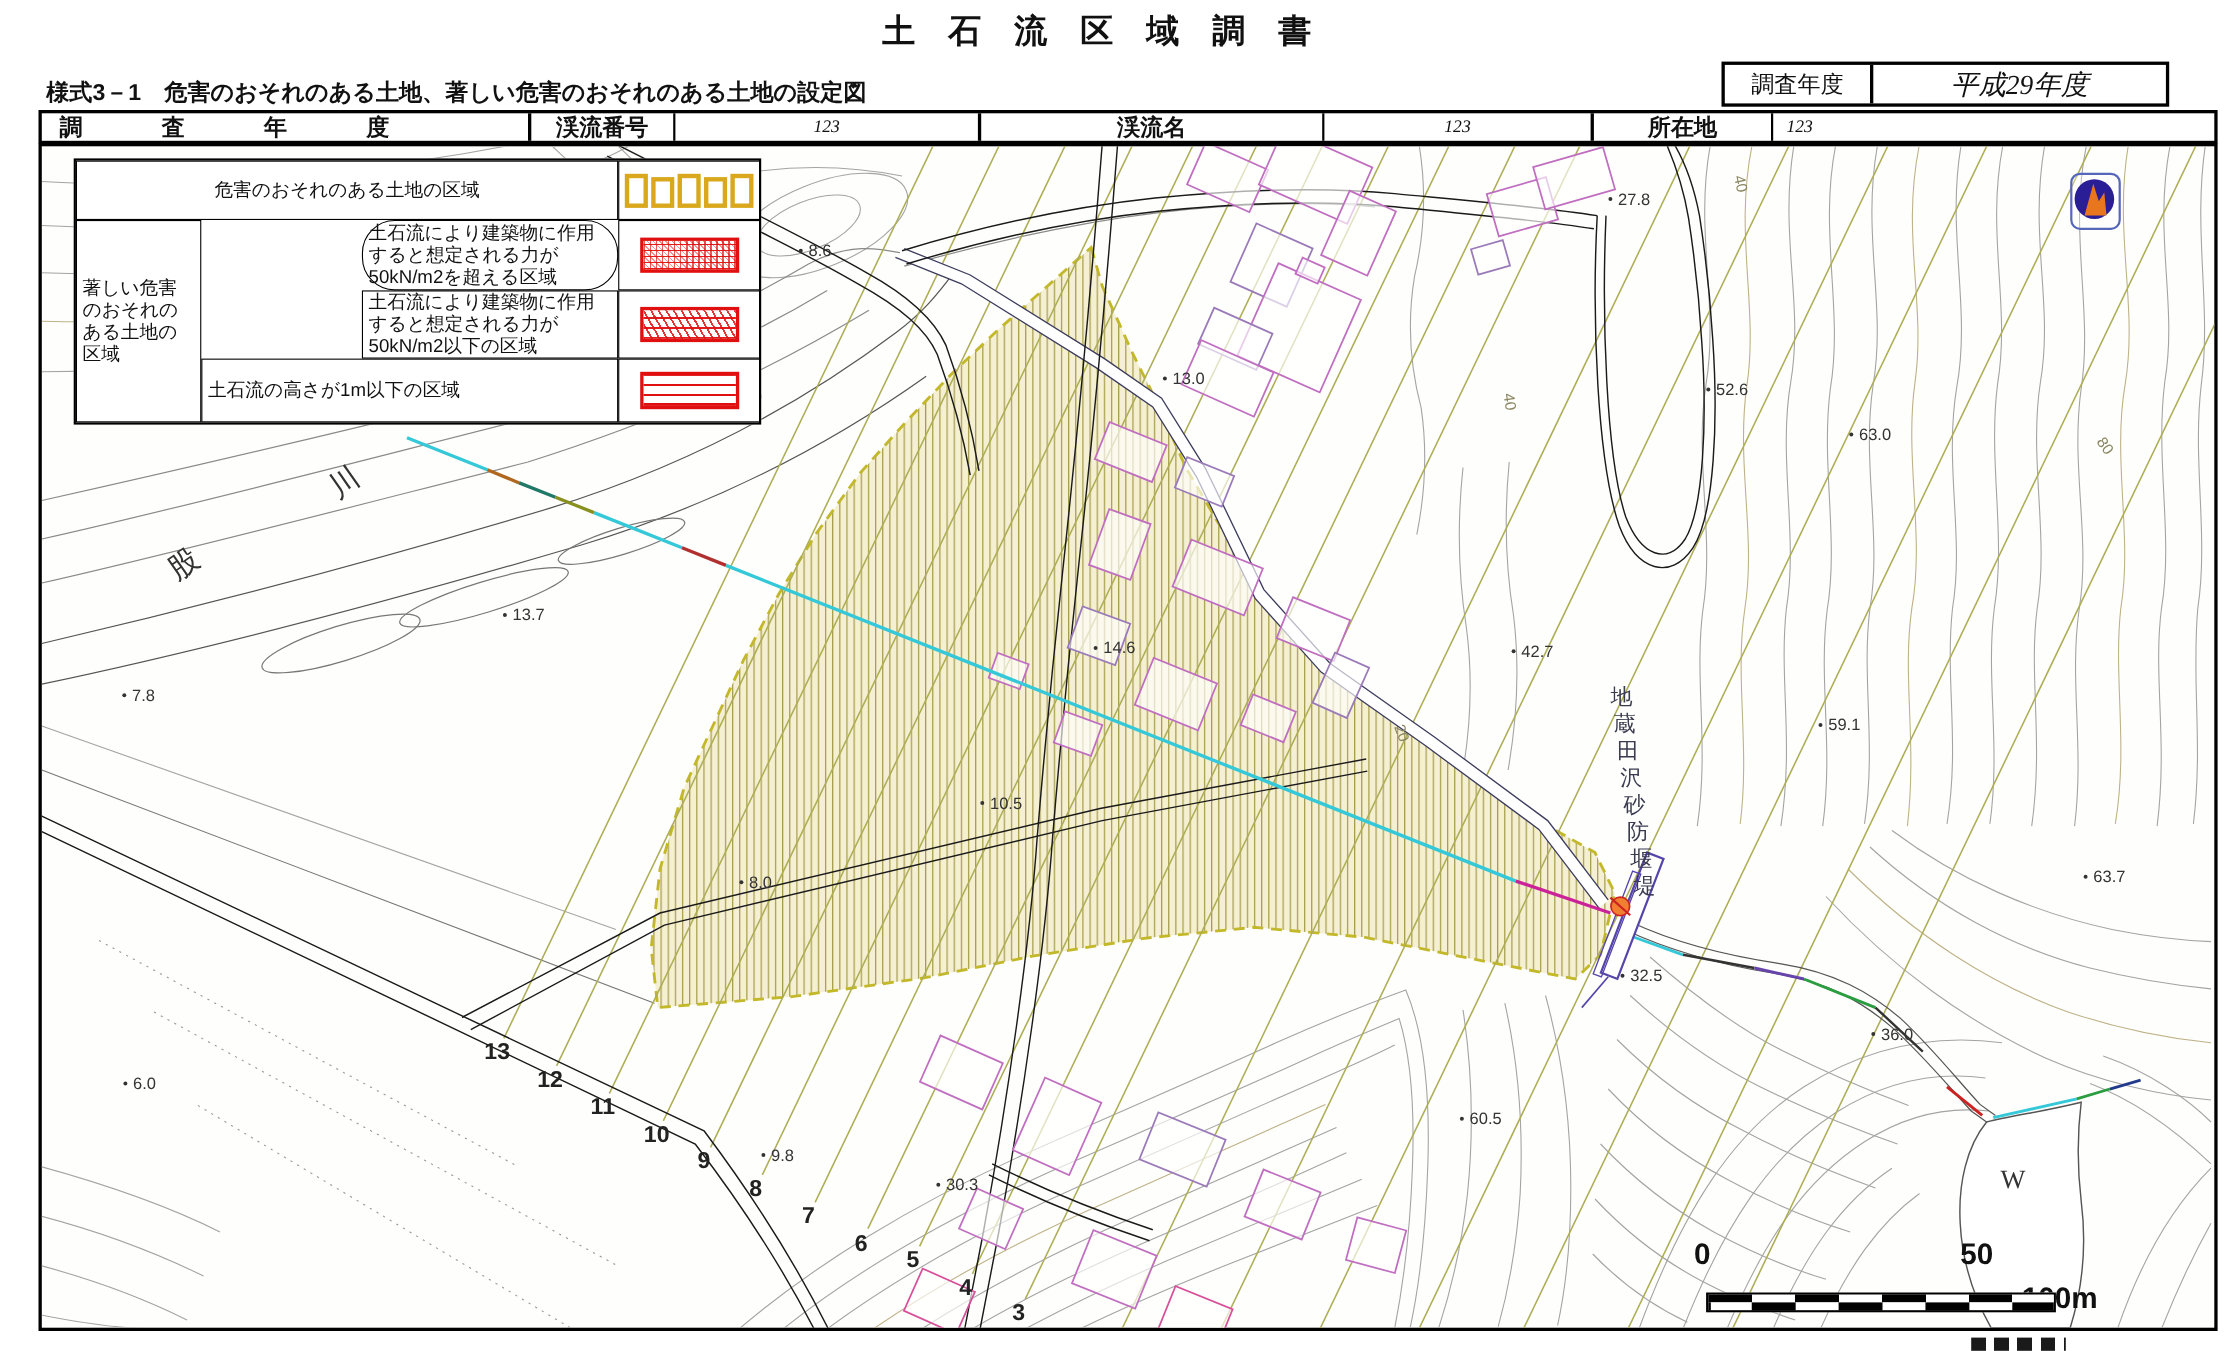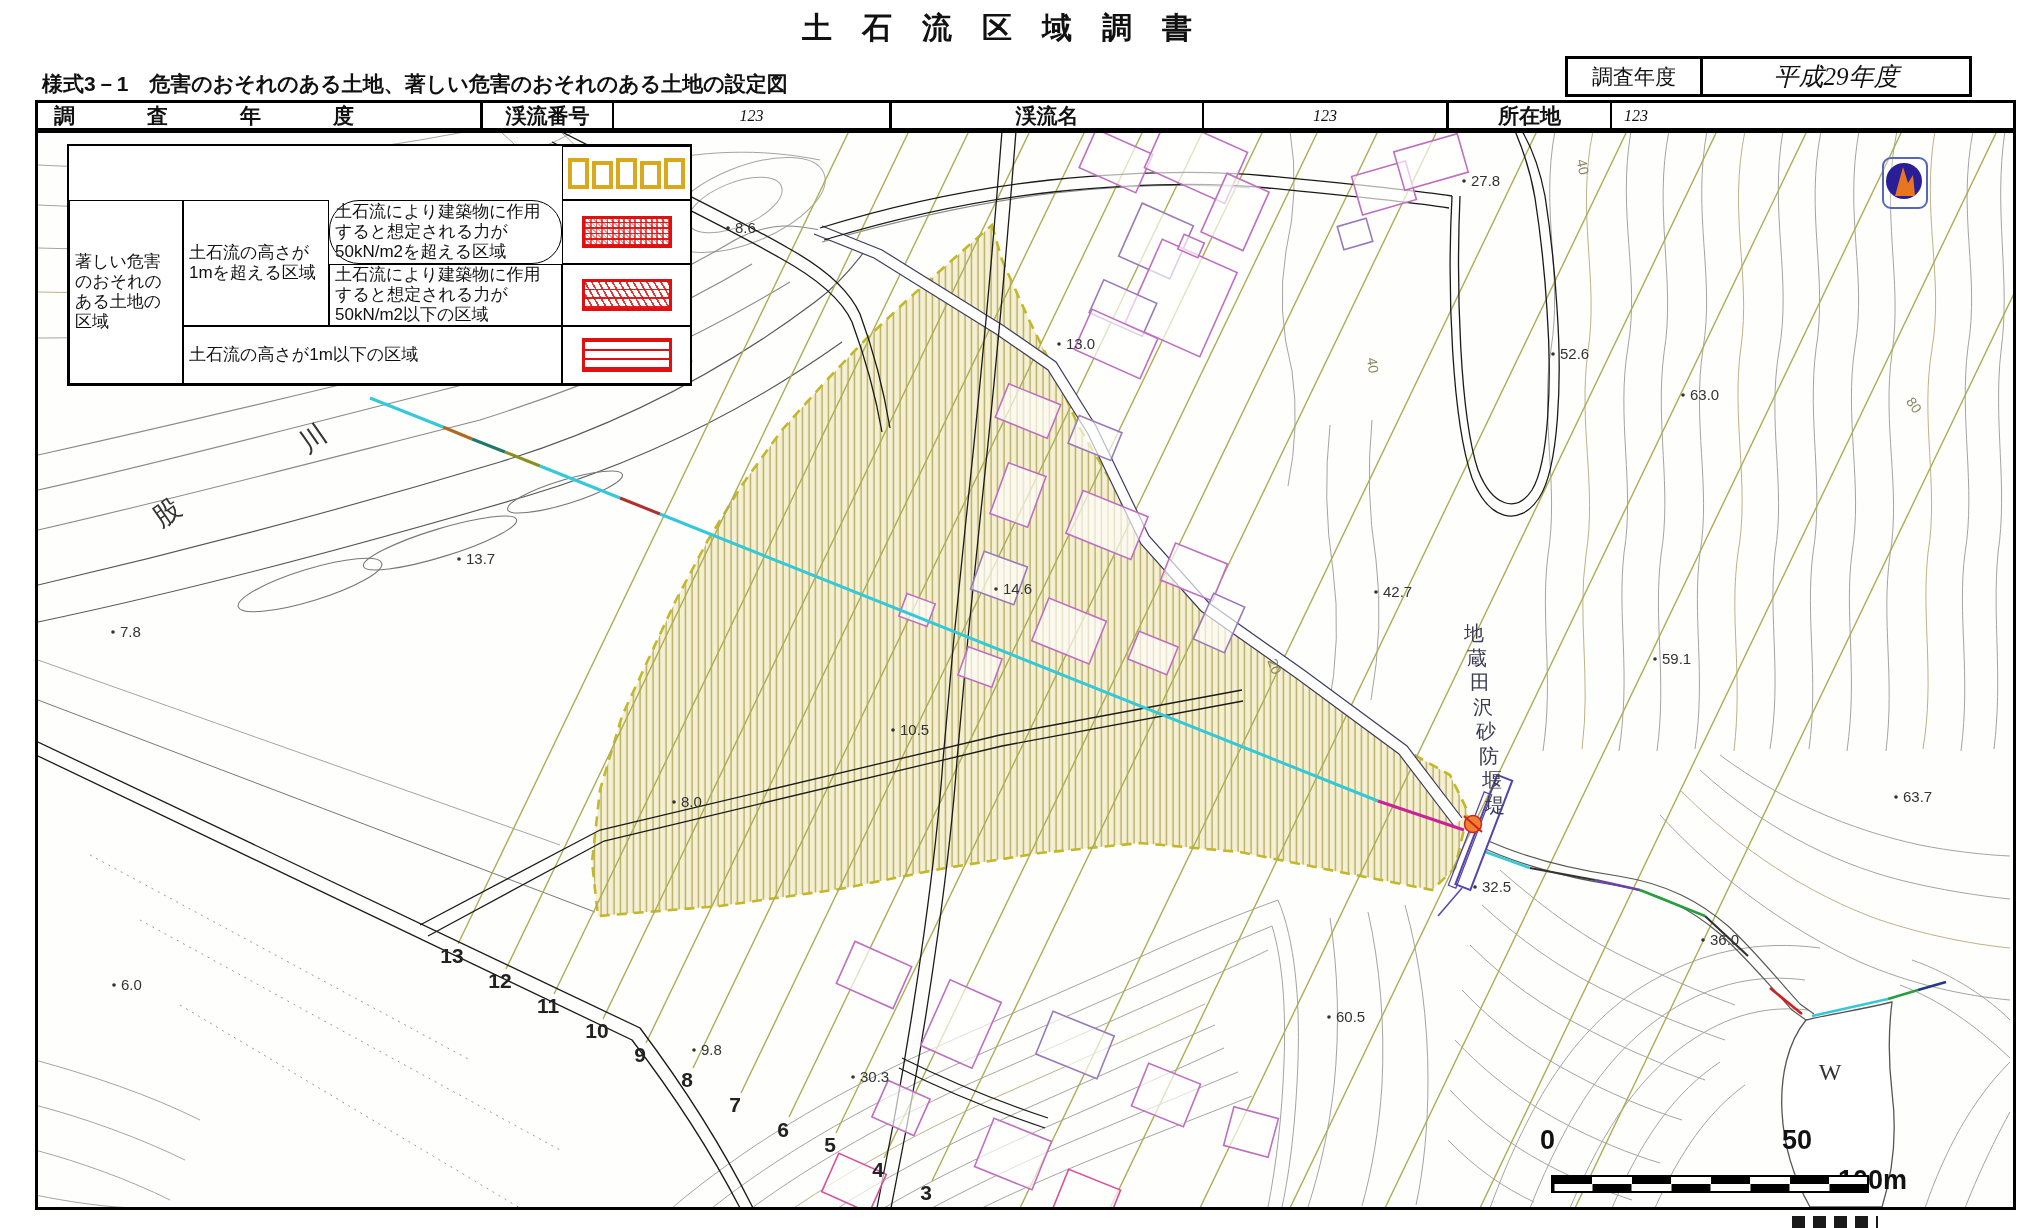--- a/index.html
+++ b/index.html
@@ -392,31 +392,31 @@
           <text x="1483" y="713.5" class="damname">沢</text>
           <text x="1486" y="738" class="damname">砂</text>
           <text x="1489" y="762.5" class="damname">防</text>
           <text x="1492" y="787" class="damname">堰</text>
           <text x="1495" y="811.5" class="damname">堤</text>
           <text x="1830" y="1080" class="pondlab">W</text>
         </g>
     </svg>
 
     <div id="legend" class="abs">
+      <div class="lg-r1">危害のおそれのある土地の区域</div>
       <div class="lg-sw1">
         <div class="sw-y">
             <span></span>
             <span></span>
             <span></span>
             <span></span>
             <span></span>
           </div>
       </div>
       <div class="lg-left">著しい危害のおそれのある土地の区域</div>
-      <div class="lg-mid">土石流の高さが1mを超える区域</div>
       <div class="lg-r2">土石流により建築物に作用すると想定される力が50kN/m2を超える区域</div>
       <div class="lg-sw2">
           <div class="pat pat2"></div>
         </div>
       <div class="lg-r3">土石流により建築物に作用すると想定される力が50kN/m2以下の区域</div>
       <div class="lg-sw3">
           <div class="pat pat3"></div>
         </div>
       <div class="lg-r4">土石流の高さが1m以下の区域</div>
       <div class="lg-sw4">

